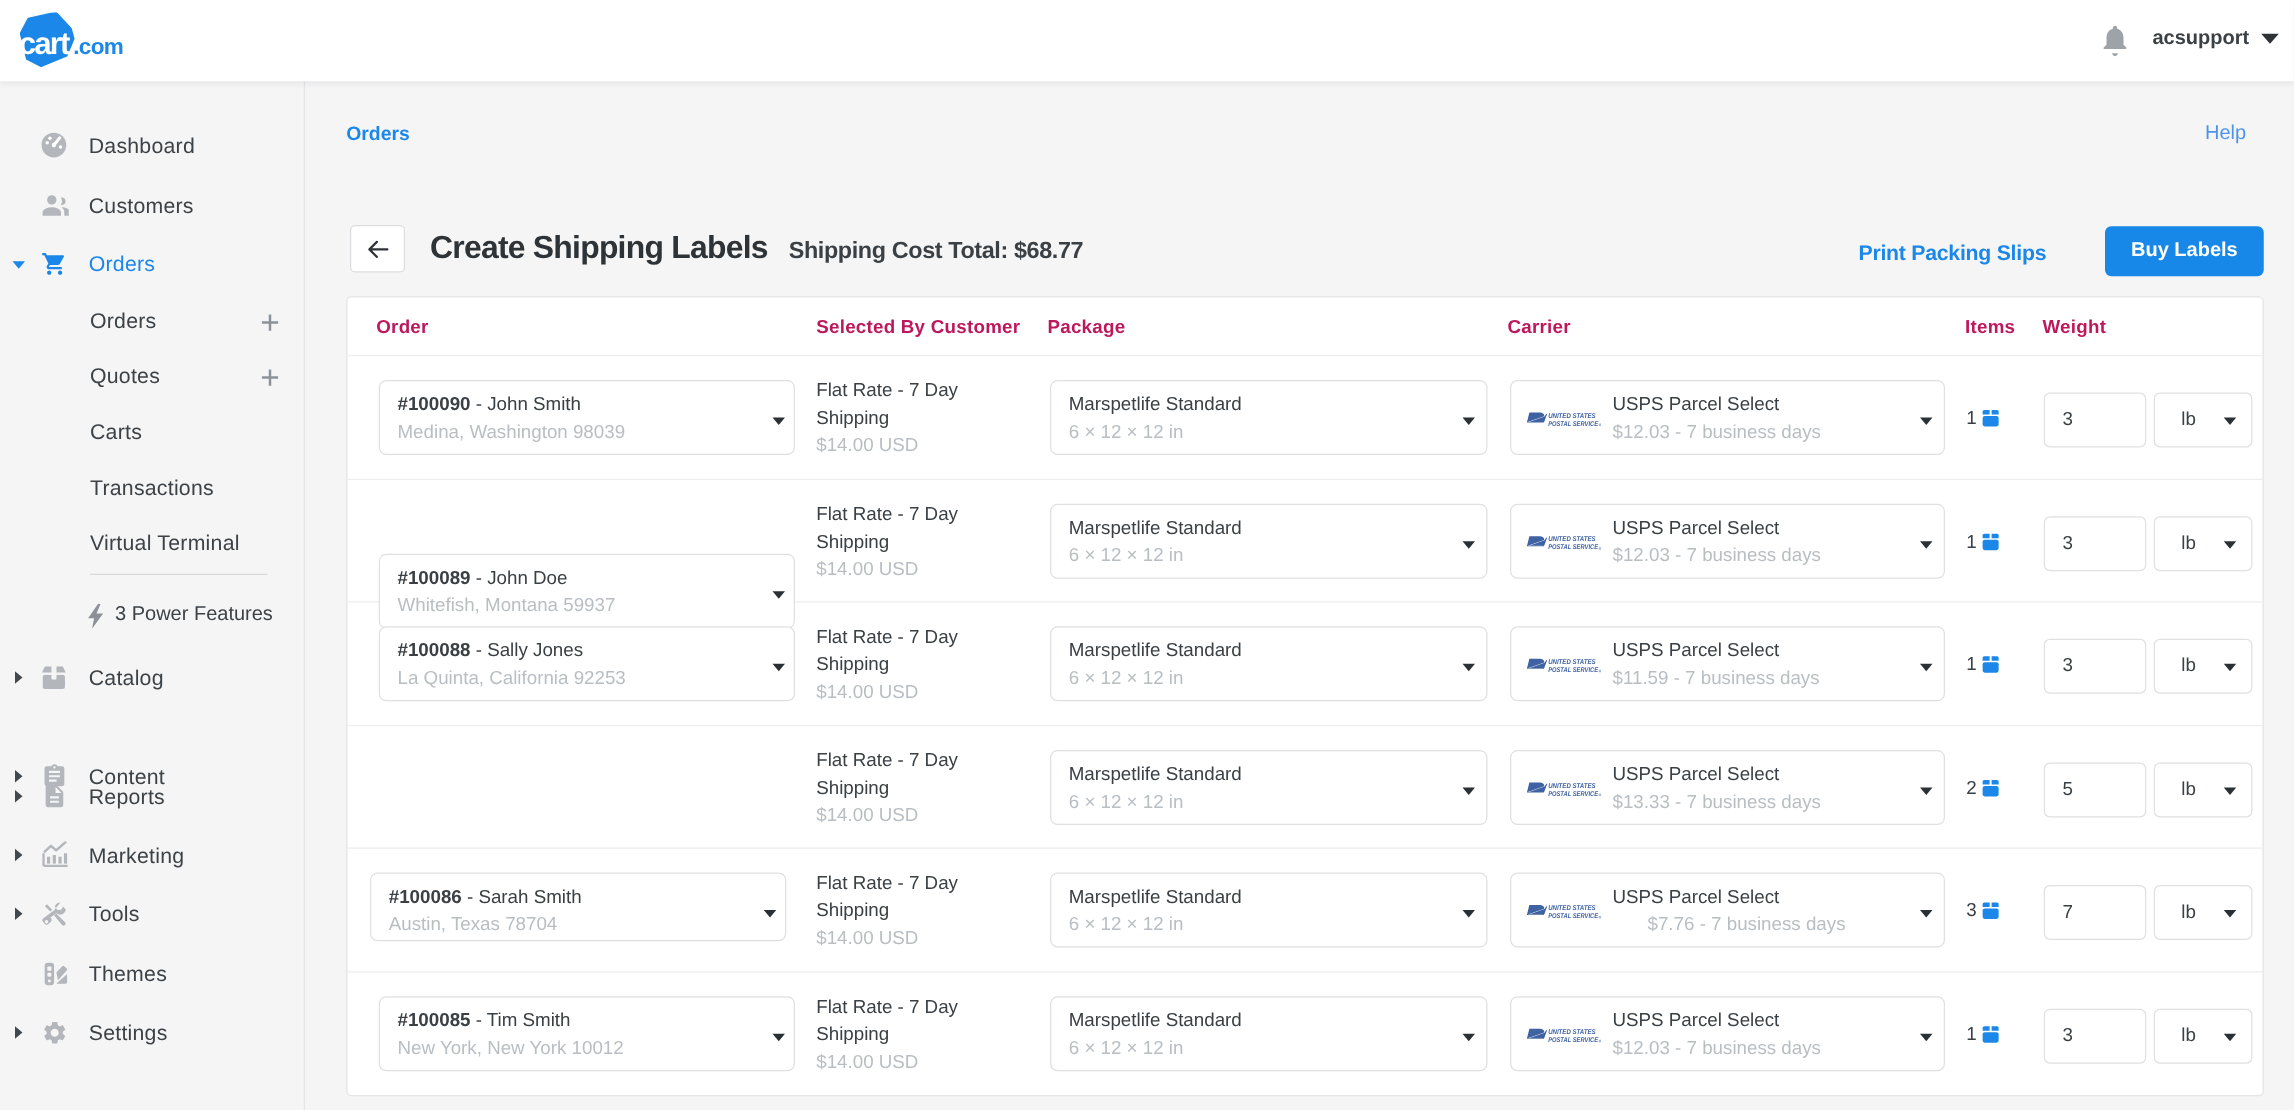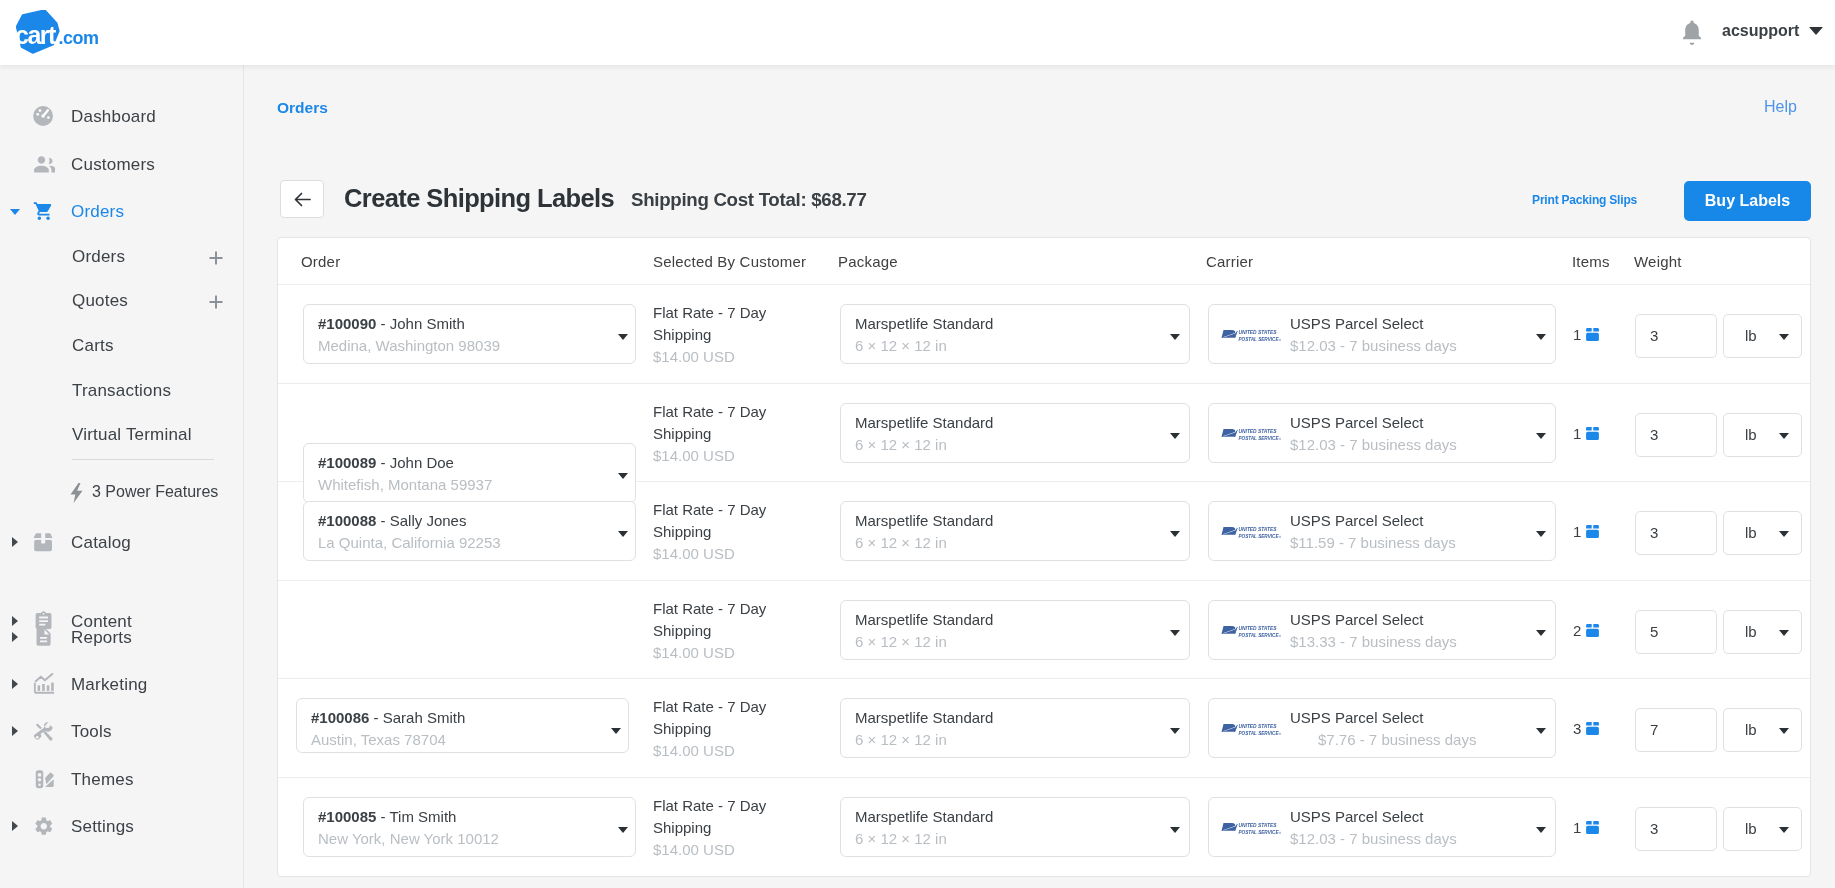--- a/index.html
+++ b/index.html
@@ -8,21 +8,21 @@
 .logo { position:absolute; }
 .sidebar { position:absolute; left:0; top:65px; width:244px; height:823px; background:#f5f5f6; border-right:1px solid #e6e6e8; }
 .main { position:absolute; left:245px; top:65px; width:1590px; height:823px; background:#f5f5f6; }
 .nav-item { position:absolute; left:0; width:244px; height:24px; }
 .nav-icon { position:absolute; left:33px; top:0; width:22px; height:22px; }
 .nav-text { position:absolute; left:71px; top:2px; font-size:17px; color:#3d4247; letter-spacing:0.2px; }
 .nav-caret { position:absolute; left:12px; top:6px; width:0; height:0; border-left:6px solid #43484d; border-top:5px solid transparent; border-bottom:5px solid transparent; }
 .sub-text { position:absolute; left:72px; top:1px; font-size:17px; color:#3d4247; letter-spacing:0.2px; }
 .card { position:absolute; left:277px; top:237px; width:1534px; height:640px; background:#fff; border:1px solid #e3e4e6; border-radius:4px; overflow:hidden; }
 .thead { position:absolute; left:0; top:0; width:100%; height:47px; border-bottom:1px solid #eceded; }
-.th { position:absolute; top:15px; font-size:15px; color:#404040; letter-spacing:0.2px; font-weight:normal; }
+.th { position:absolute; top:15px; font-size:15px; color:#be185d; letter-spacing:0.2px; font-weight:bold; }
 .row { position:absolute; left:0; width:100%; height:99px; border-bottom:1px solid #eceded; }
 .selbox { position:absolute; background:#fff; border:1px solid #dfe0e2; border-radius:6px; }
 .caret-dn { position:absolute; width:0; height:0; border-top:6px solid #2b3034; border-left:5px solid transparent; border-right:5px solid transparent; }
 .l1 { position:absolute; left:14px; top:10px; font-size:15px; color:#3b4045; white-space:nowrap; }
 .l2 { position:absolute; left:14px; top:32px; font-size:15px; color:#b9bec3; white-space:nowrap; }
 </style>
 </head>
 <body>
 
 <div class="topbar">
@@ -186,21 +186,21 @@
 <div style="position:absolute;left:277px;top:99px;font-size:15.5px;font-weight:bold;color:#1b87e8;">Orders</div>
 <div style="position:absolute;left:1764px;top:98px;font-size:16px;color:#4d94e8;">Help</div>
 
 <div style="position:absolute;left:280px;top:180px;width:44px;height:38px;background:#fff;border:1px solid #dcdde0;border-radius:4px;">
     <svg style="position:absolute;left:13px;top:11px" width="17" height="15" viewBox="0 0 17 15">
       <path d="M16 7.5 H1.5 M7.5 1.5 L1.5 7.5 L7.5 13.5" stroke="#2f3338" stroke-width="1.7" fill="none" stroke-linecap="round" stroke-linejoin="round"></path>
     </svg>
   </div>
 <div style="position:absolute;left:344px;top:184px;font-size:25.5px;font-weight:bold;color:#2e3338;letter-spacing:-0.6px;">Create Shipping Labels</div>
 <div style="position:absolute;left:631px;top:189px;font-size:18.7px;font-weight:bold;color:#3b4045;letter-spacing:-0.3px;">Shipping Cost Total: $68.77</div>
-<div style="position:absolute;right:198px;top:193px;font-size:12px;font-weight:bold;color:#1b87e8;letter-spacing:-0.2px;">Print Packing Slips</div>
+<div style="position:absolute;right:198px;top:193px;font-size:17px;font-weight:bold;color:#1b87e8;letter-spacing:-0.2px;">Print Packing Slips</div>
 <div style="position:absolute;left:1684px;top:181px;width:127px;height:40px;background:#1787e8;border-radius:5px;text-align:center;line-height:40px;font-size:16px;font-weight:bold;color:#fff;">Buy Labels</div>
 
 <div class="card">
   <div class="thead">
     <div class="th" style="left:23px;">Order</div>
     <div class="th" style="left:375px;">Selected By Customer</div>
     <div class="th" style="left:560px;">Package</div>
     <div class="th" style="left:928px;">Carrier</div>
     <div class="th" style="left:1294px;">Items</div>
     <div class="th" style="left:1356px;">Weight</div>

